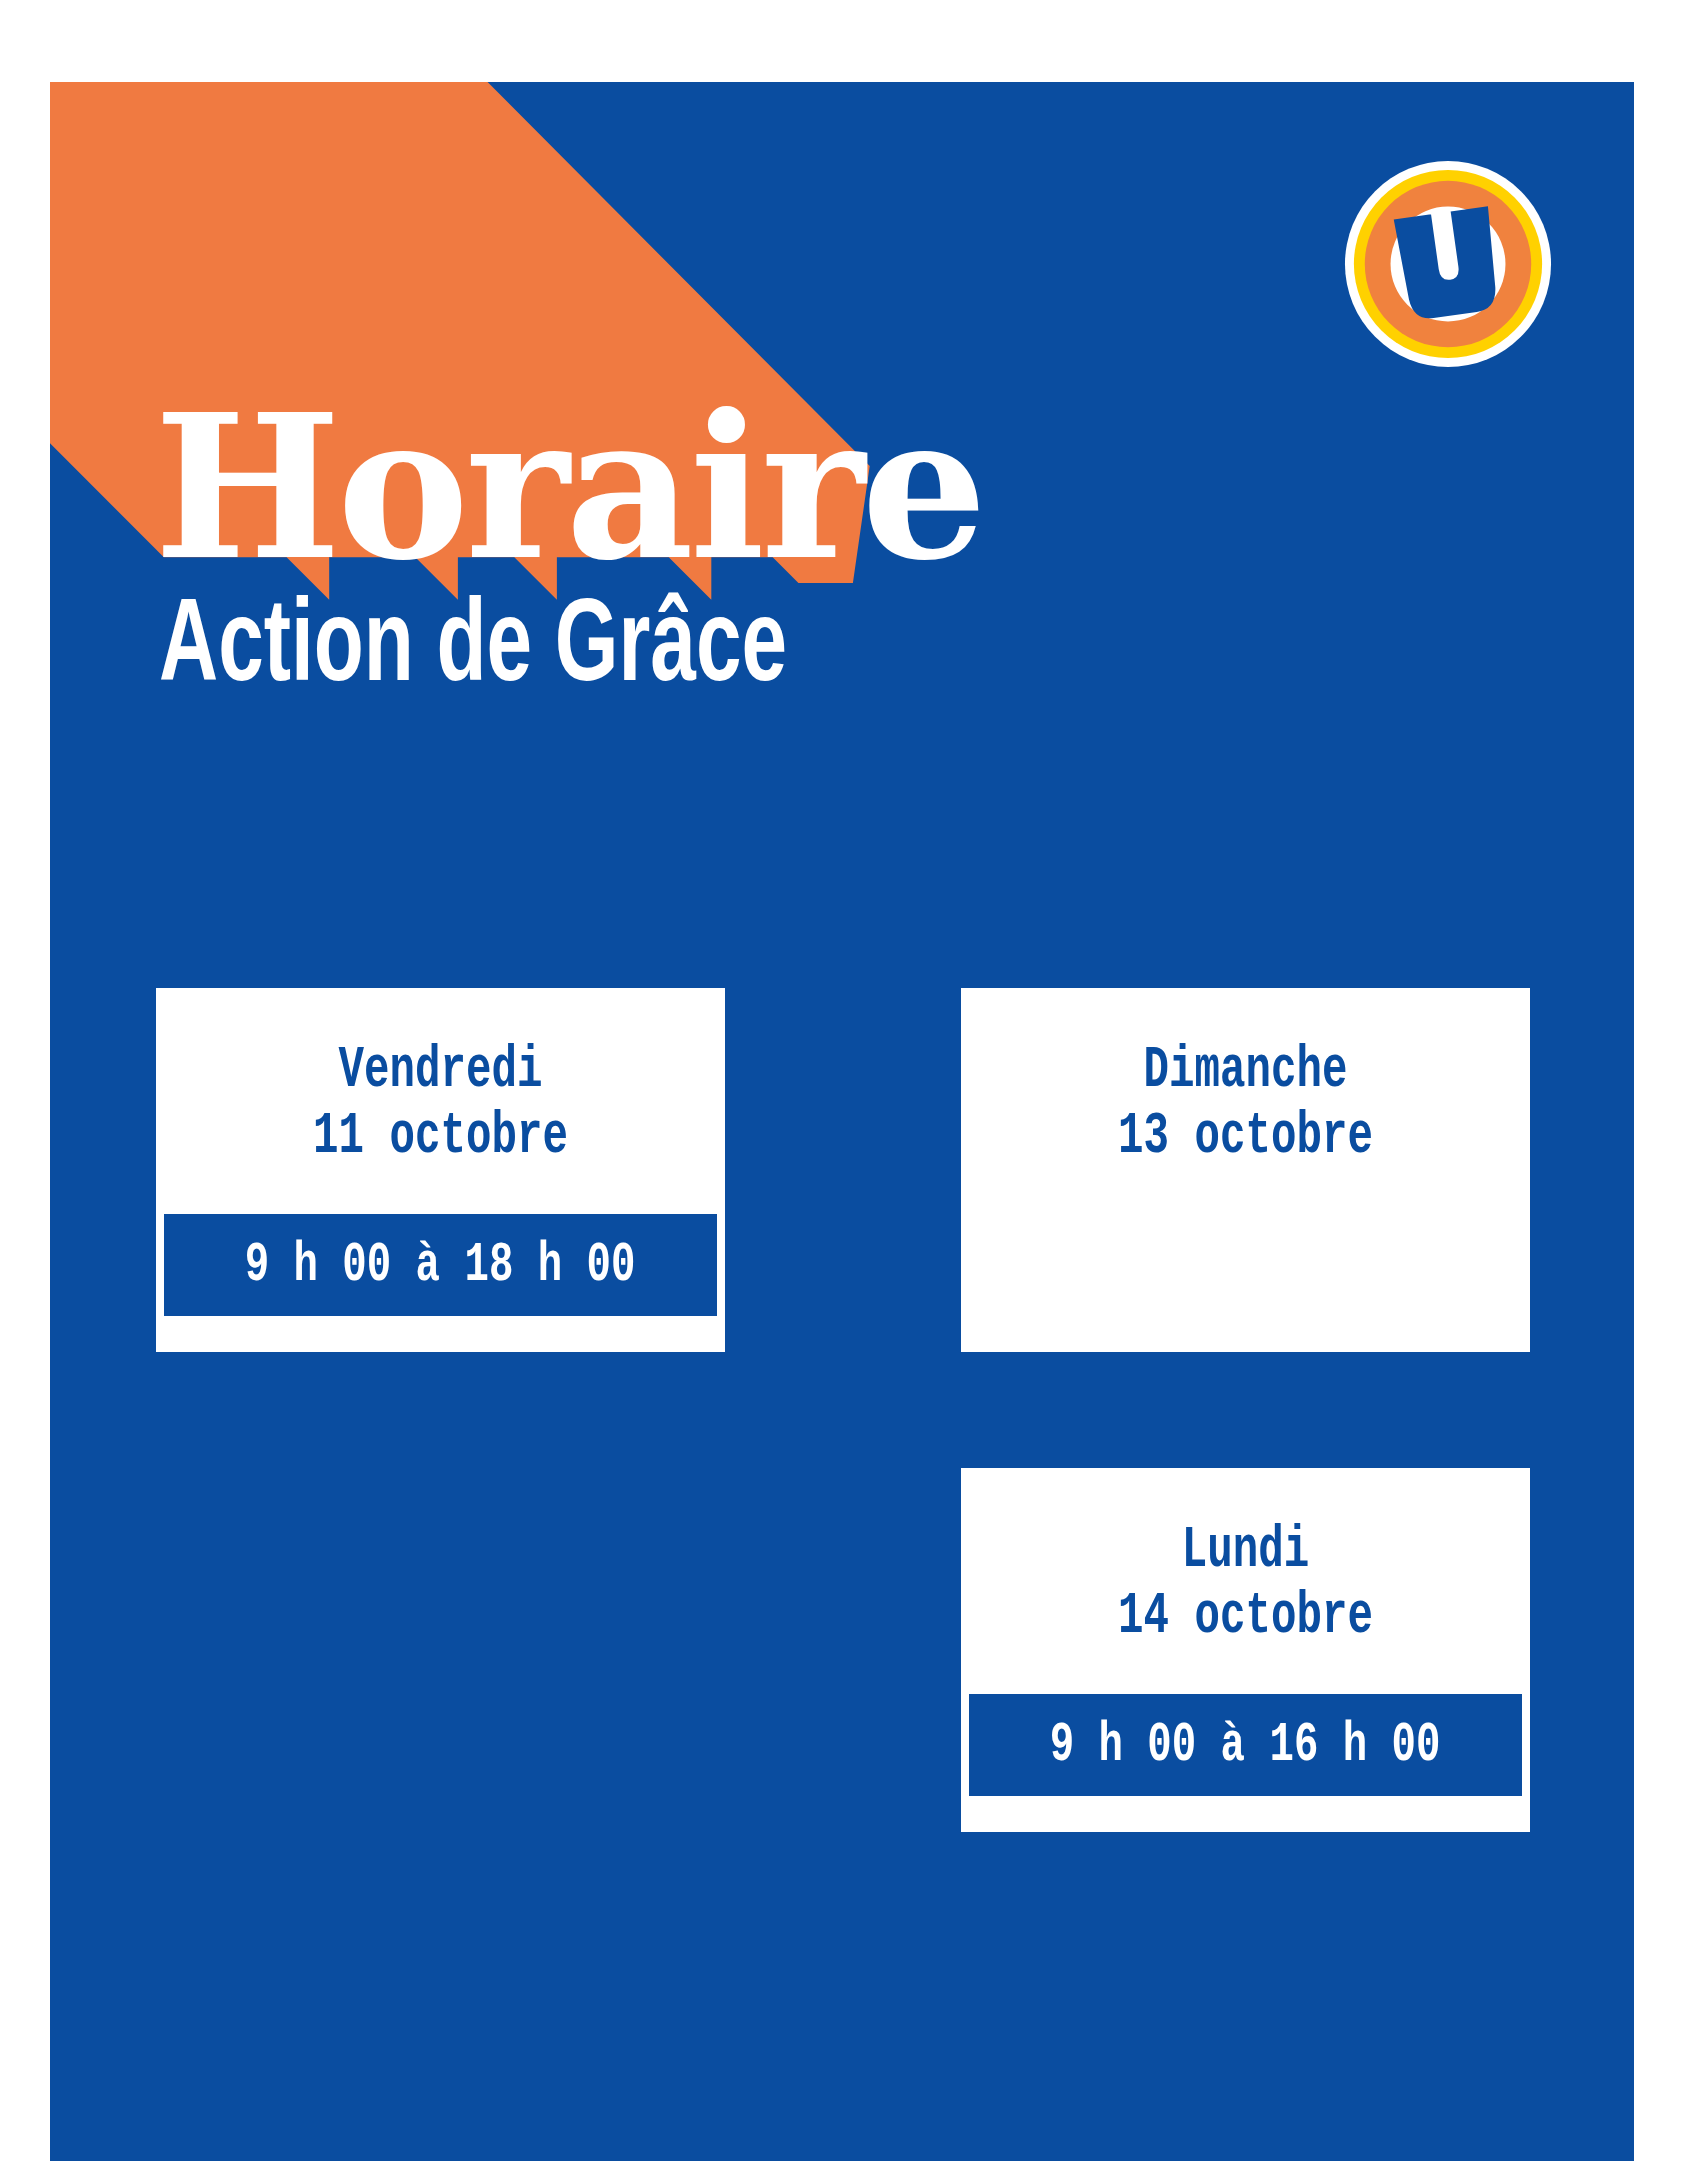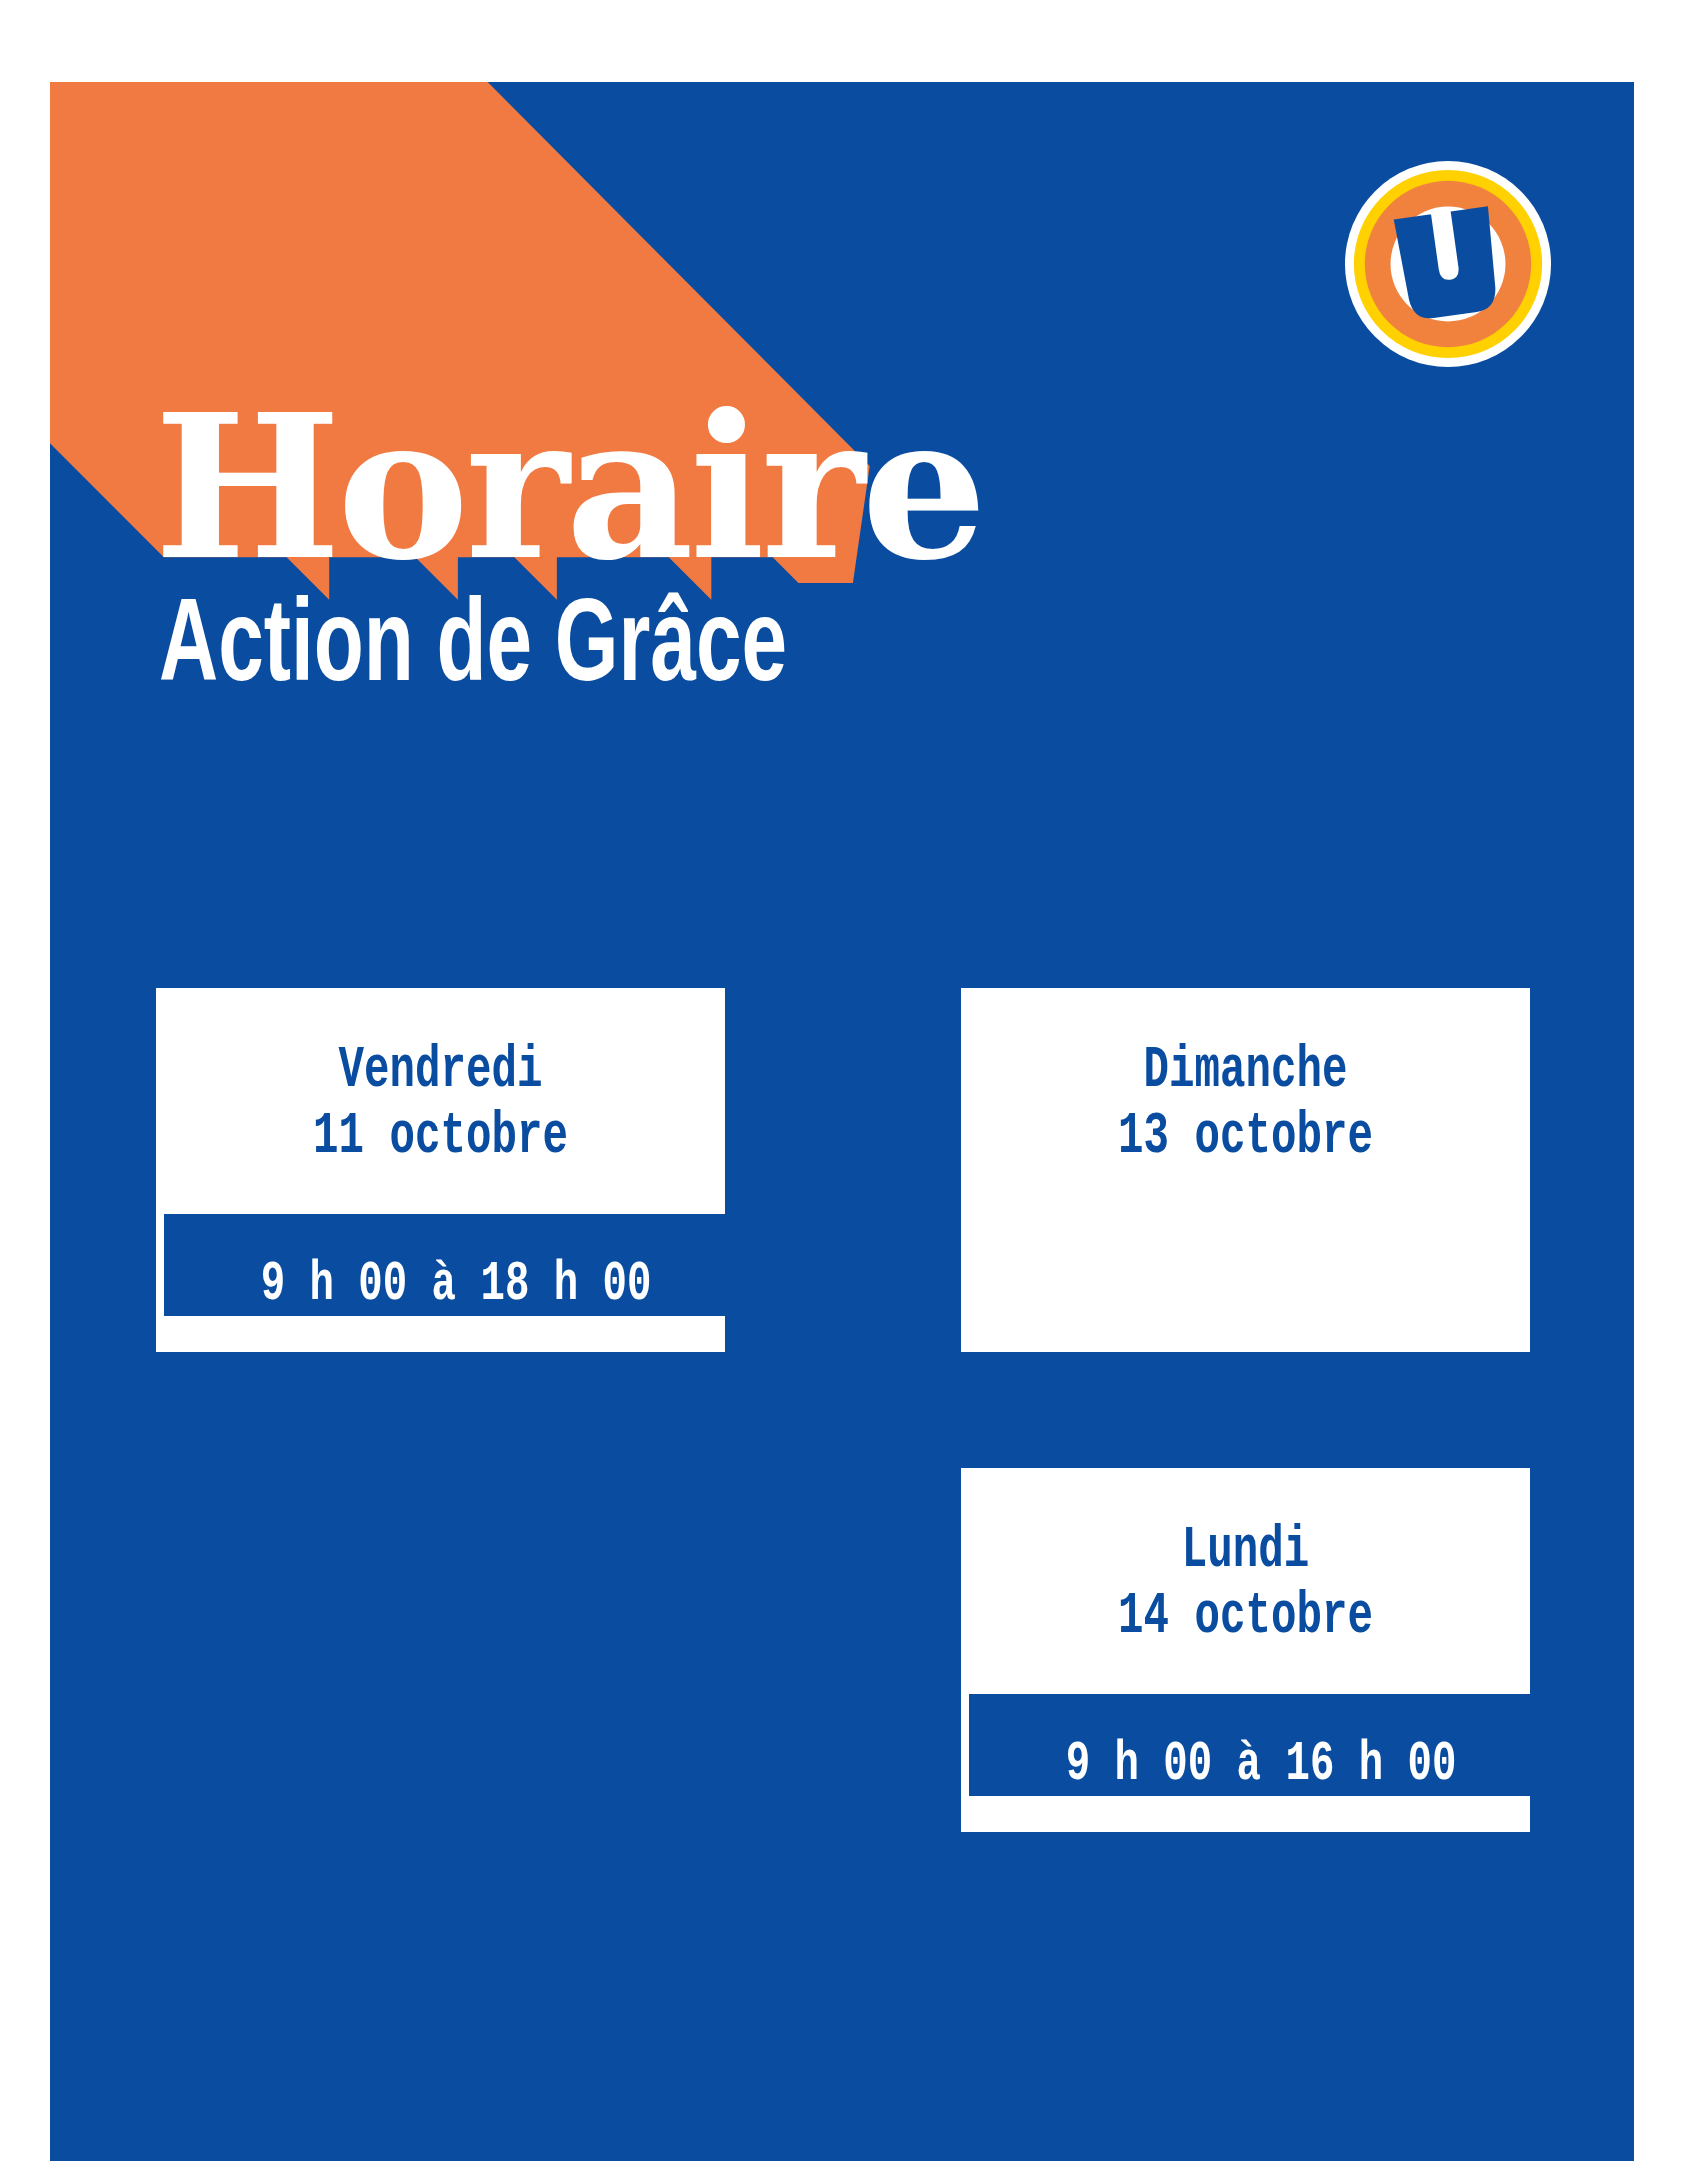--- a/index.html
+++ b/index.html
@@ -31,21 +31,21 @@
 
   .card{position:absolute;width:569px;height:364px;background:var(--white);font-family:Liberation Mono, monospace;}
   .card-vendredi{left:106px;top:906px;}
   .card-dimanche{left:911px;top:906px;}
   .card-samedi{left:106px;top:1386px;}
   .card-lundi{left:911px;top:1386px;}
   .dates{position:absolute;top:50px;left:0;right:0;text-align:center;
          color:var(--blue);font-weight:bold;font-size:59px;line-height:66px;
          transform:scaleX(.72);transform-origin:center;}
   .hours-band{position:absolute;left:8px;top:226px;width:553px;height:102px;
-              background:var(--blue);display:flex;align-items:flex-end;justify-content:center;padding-left:16px;}
+              background:var(--blue);display:flex;align-items:center;justify-content:center;}
   .hours{color:var(--white);font-weight:bold;font-size:55px;white-space:nowrap;
          display:inline-block;transform:scaleX(.74);transform-origin:center;}
 </style>
 </head>
 <body>
 
 <div class="poster">
 
   <svg class="band-svg" viewBox="50 50 1600 2100" preserveAspectRatio="none" aria-hidden="true">
     <polygon class="band-poly" points="

